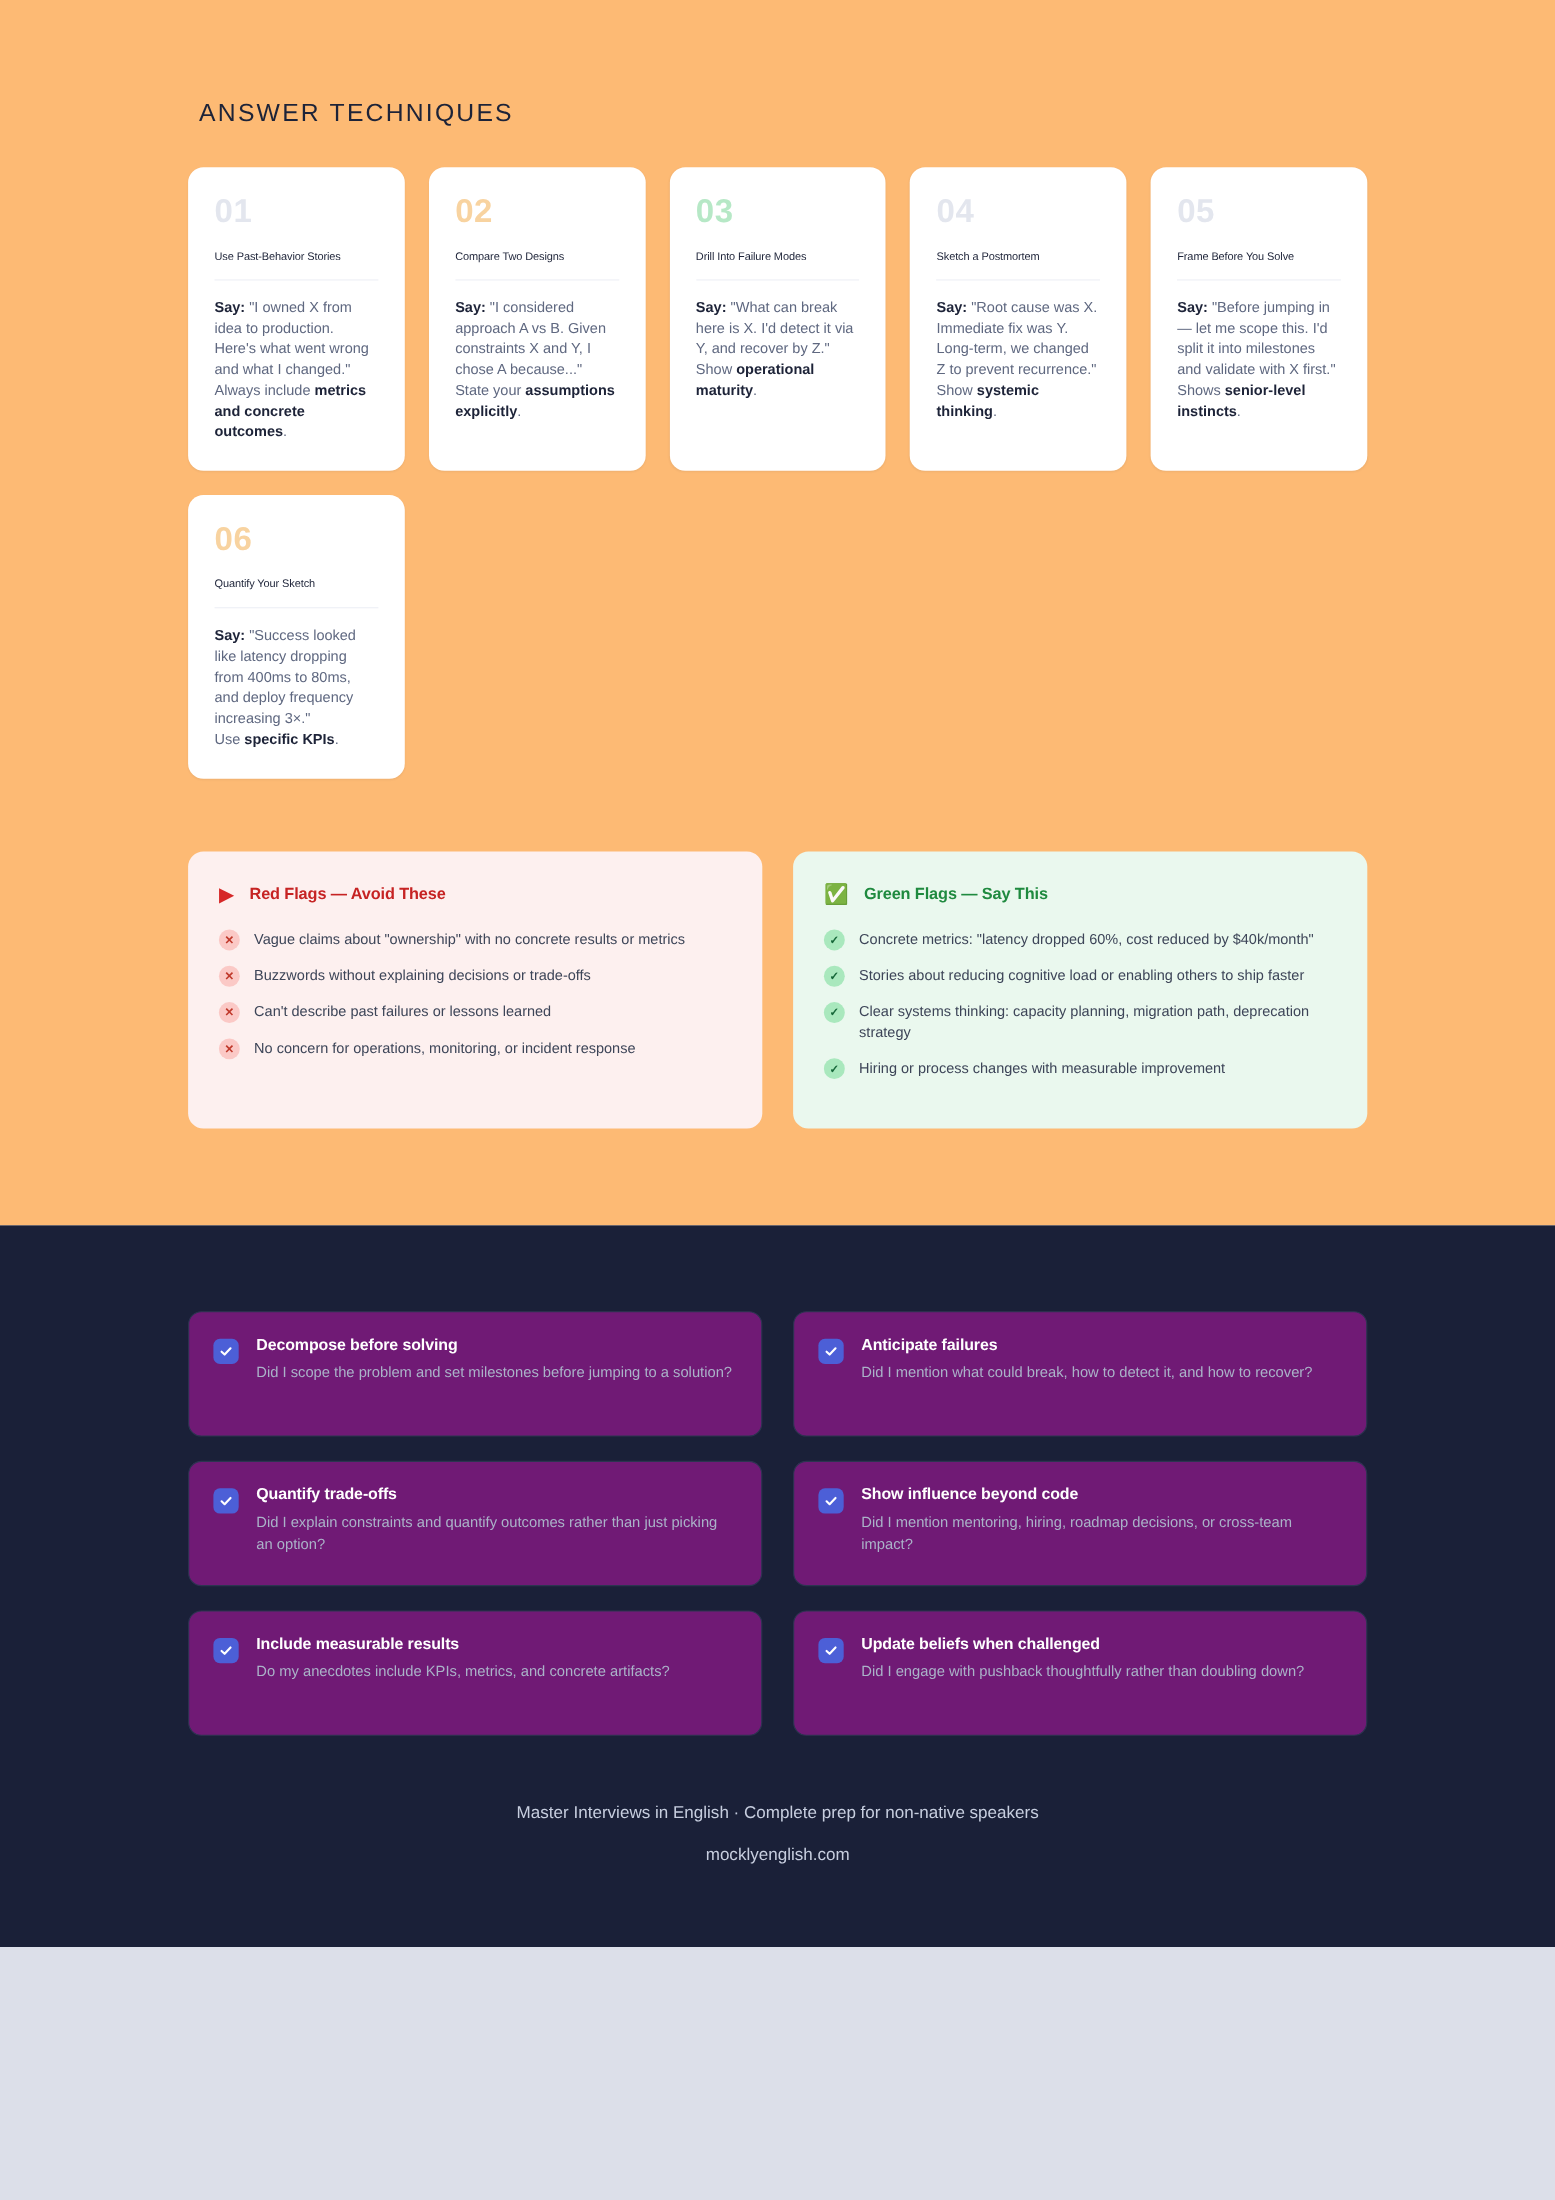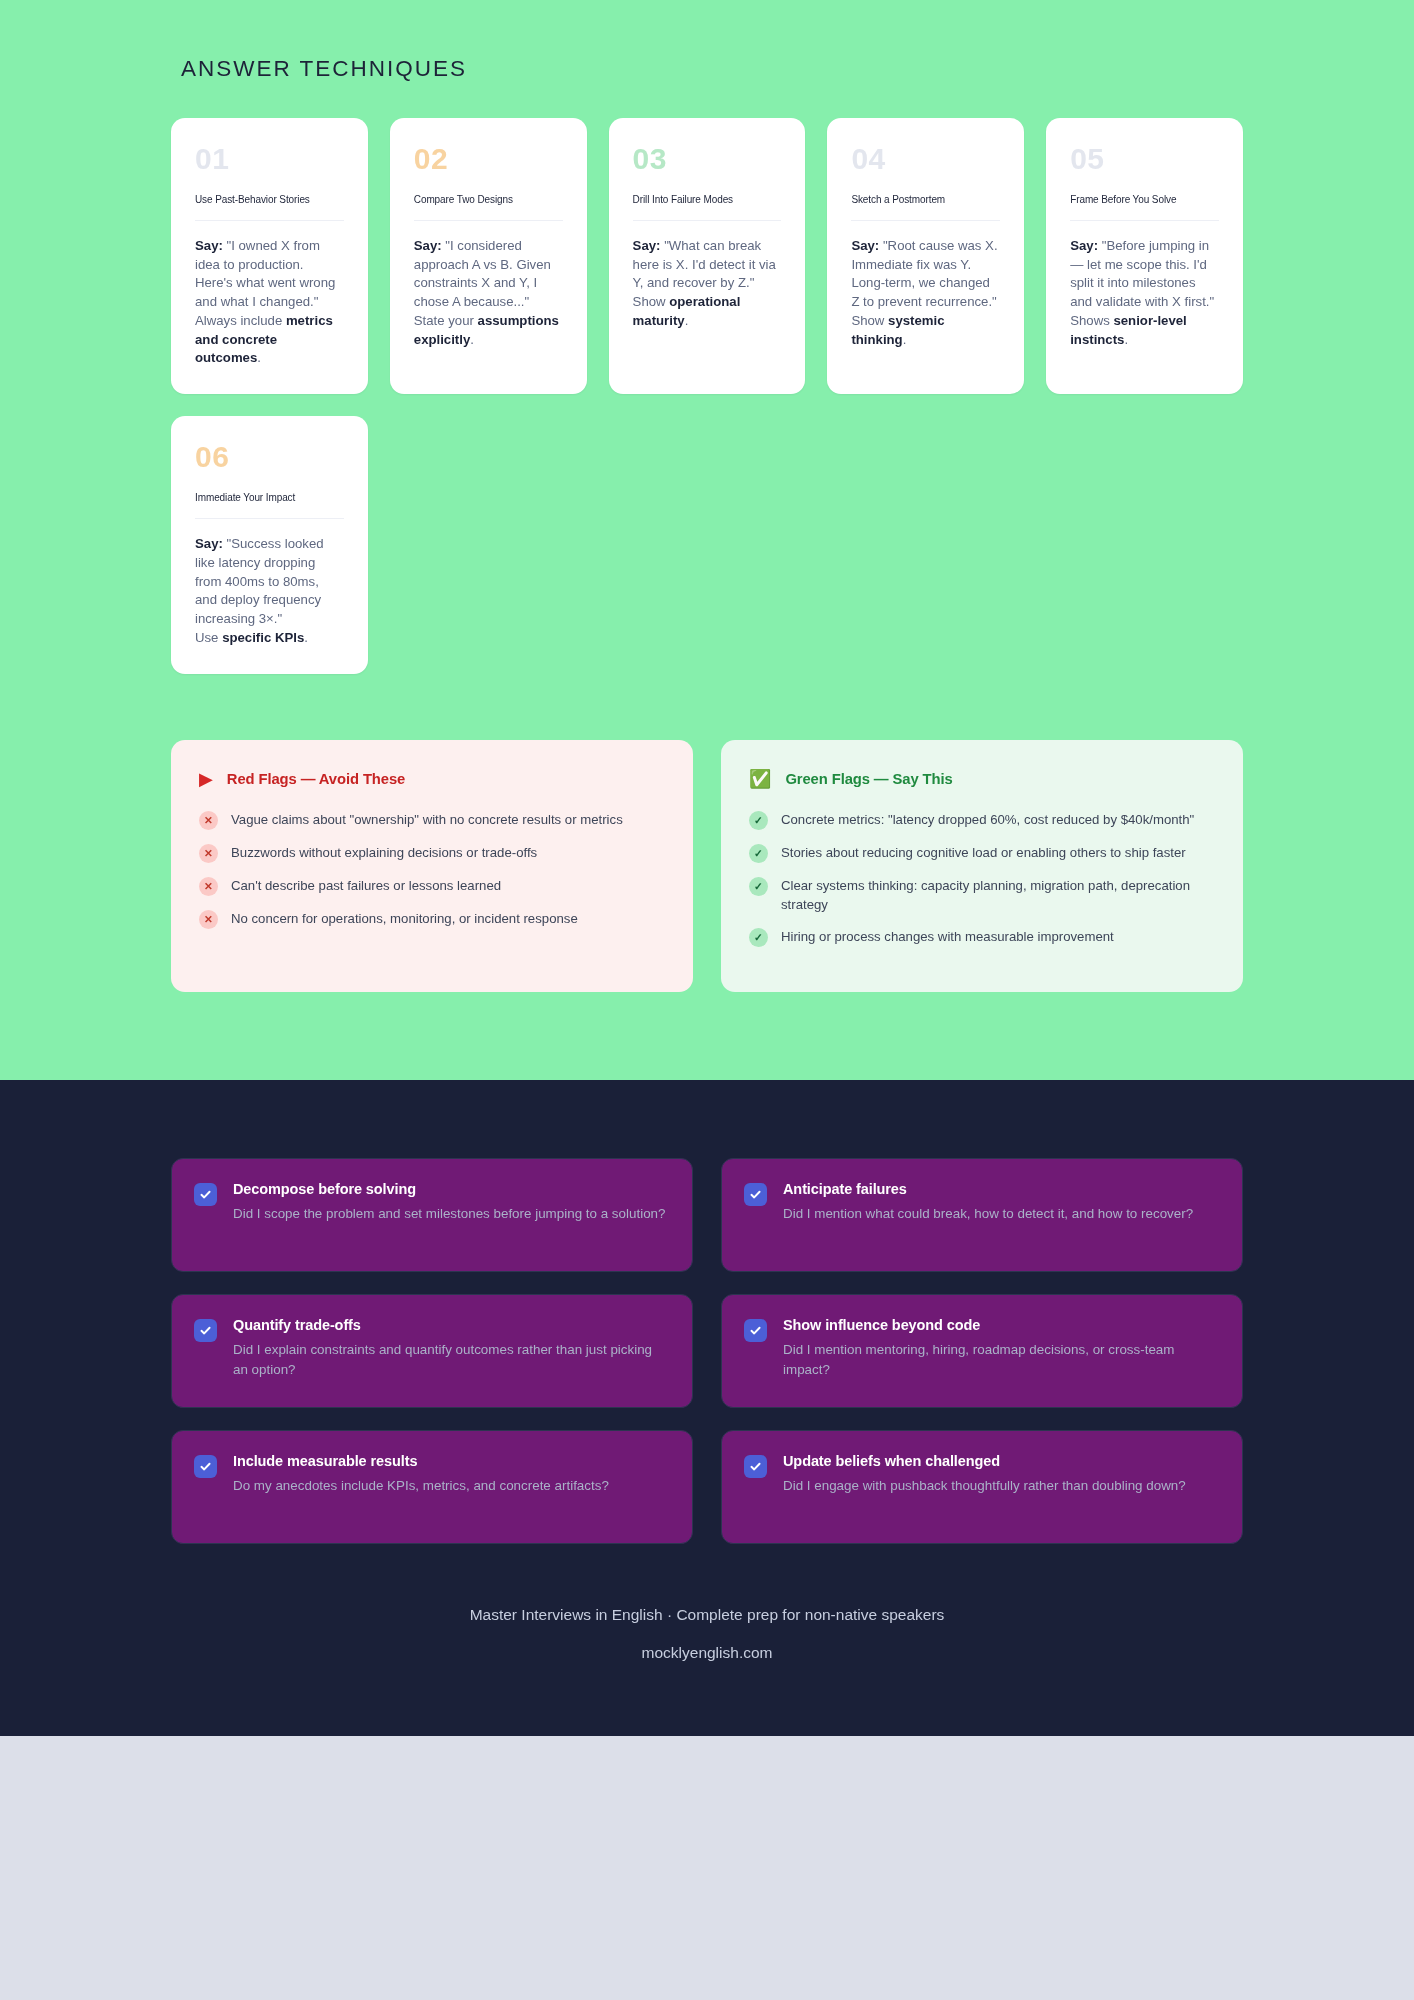--- a/index.html
+++ b/index.html
@@ -6,22 +6,22 @@
   html, body {
     width: 1414px;
     background: #dcdfe9;
     font-family: "Liberation Sans", sans-serif;
     -webkit-font-smoothing: antialiased;
   }
   body { width: 1414px; }
 
   
   .light-section {
-    background: #86efac;
-    padding: 56px 0 0 0;
+    background: #fdba74;
+    padding: 90px 0 0 0;
   }
   .wrap {
     width: 1072px;
     margin: 0 auto;
   }
   .section-title {
     font-size: 22.5px;
     letter-spacing: 2.0px;
     color: #1d2338;
     font-weight: 400;
@@ -224,21 +224,21 @@
           <div class="tech-title">Sketch a Postmortem</div>
           <div class="tech-body"><span class="lbl">Say:</span> <span>"Root cause was X. Immediate fix was Y. Long-term, we changed Z to prevent recurrence."</span><br><span>Show </span><b>systemic thinking</b><span>.</span></div>
         </div>
         <div class="tech-card">
           <div class="tech-num gray">05</div>
           <div class="tech-title">Frame Before You Solve</div>
           <div class="tech-body"><span class="lbl">Say:</span> <span>"Before jumping in — let me scope this. I'd split it into milestones and validate with X first."</span><br><span>Shows </span><b>senior-level instincts</b><span>.</span></div>
         </div>
         <div class="tech-card">
           <div class="tech-num amber">06</div>
-          <div class="tech-title">Immediate Your Impact</div>
+          <div class="tech-title">Quantify Your Sketch</div>
           <div class="tech-body"><span class="lbl">Say:</span> <span>"Success looked like latency dropping from 400ms to 80ms, and deploy frequency increasing 3×."</span><br><span>Use </span><b>specific KPIs</b><span>.</span></div>
         </div>
       </div>
 
     <div class="flags-grid">
 
       <div class="flag-panel red">
         <div class="flag-head">
           <span class="flag-emoji red-flag">▶</span>
           <span class="flag-head-txt">Red Flags — Avoid These</span>

